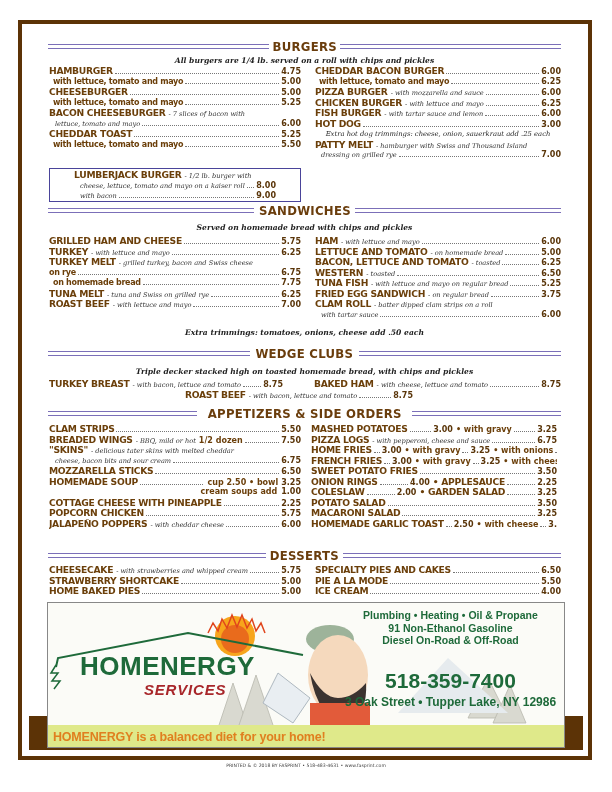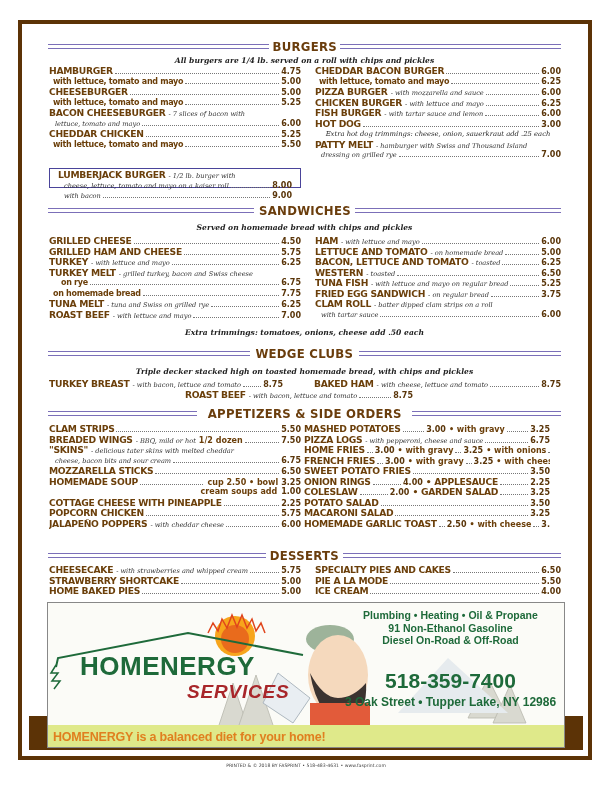--- a/index.html
+++ b/index.html
@@ -19,28 +19,28 @@
   .row { display: flex; align-items: baseline; height: 10.5px; line-height: 10.5px; white-space: nowrap; overflow: hidden; }
   .name { font-family: "DejaVu Sans", sans-serif; font-weight: bold; font-size: 9.2px; color: #6b3f0a; letter-spacing: -0.3px; transform-origin: left; }
   .name.sm { font-size: 8px; font-weight: bold; color: #6b3f0a; text-align: center; }
   .desc { font-family: "DejaVu Serif", serif; font-style: italic; font-size: 6.6px; color: #333; margin-left: 3px; }
   .desc.indent { margin-left: 6px; }
   .dots { flex: 1; border-bottom: 1px dotted #777; margin: 0 2px 2px 2px; min-width: 6px; }
   .price { font-family: "DejaVu Sans", sans-serif; font-weight: bold; font-size: 8px; color: #5a3509; }
   .inline-lbl { font-family: "DejaVu Sans", sans-serif; font-weight: bold; font-size: 8px; color: #6b3f0a; margin-left: 3px; }
   .note { font-family: "DejaVu Serif", serif; font-style: italic; font-size: 6.8px; color: #222; text-align: center; height: 10.5px; line-height: 10.5px; }
 
-  .lumber-box { position: absolute; left: 49px; top: 168px; width: 252px; height: 20px; border: 1.5px solid #4a449a; padding: 1px 8px; }
+  .lumber-box { position: absolute; left: 49px; top: 168px; width: 252px; height: 34px; border: 1.5px solid #4a449a; padding: 1px 24px; }
 
   .ad { position: absolute; left: 47px; top: 602px; width: 518px; height: 146px; border: 1.5px solid #888; background: #fbfbf7; overflow: hidden; }
   .ad-bar { position: absolute; left: 0; bottom: 0; width: 100%; height: 22px; background: #dfe98a; }
   .ad-tagline { position: absolute; left: 5px; bottom: 3px; font-family: "Liberation Sans", sans-serif; font-weight: bold; font-size: 12.5px; color: #e07f1f; letter-spacing: -0.2px; }
   .ad-url { position: absolute; right: 48px; bottom: 3px; font-family: "Liberation Sans", sans-serif; font-style: italic; font-weight: bold; font-size: 13px; color: #222; }
   .ad-logo { position: absolute; left: 32px; top: 48px; font-family: "Liberation Sans", sans-serif; font-weight: 900; font-size: 26px; color: #1e6a3a; letter-spacing: 0.5px; }
-  .ad-sub { position: absolute; left: 96px; top: 78px; font-family: "Liberation Sans", sans-serif; font-style: italic; font-weight: bold; font-size: 19px; color: #a8262a; letter-spacing: 0.8px; margin-left: 43px; }
+  .ad-sub { position: absolute; left: 96px; top: 78px; font-family: "Liberation Sans", sans-serif; font-style: italic; font-weight: bold; font-size: 15px; color: #a8262a; letter-spacing: 0.8px; }
   .ad-services { position: absolute; left: 300px; top: 6px; width: 205px; text-align: center; font-family: "Liberation Sans", sans-serif; font-weight: bold; font-size: 10.5px; line-height: 12.5px; color: #1e6a3a; }
   .ad-phone { position: absolute; left: 300px; top: 66px; width: 205px; text-align: center; font-family: "Liberation Sans", sans-serif; font-weight: bold; font-size: 21px; color: #1e6a3a; }
   .ad-address { position: absolute; left: 290px; top: 92px; width: 225px; text-align: center; font-family: "Liberation Sans", sans-serif; font-weight: bold; font-size: 12px; color: #1e6a3a; }
   .ad-art { position: absolute; left: 0; top: 0; }
 
   .footer { position: absolute; left: 0; top: 763px; width: 612px; text-align: center; font-family: "DejaVu Sans", sans-serif; font-size: 4.6px; color: #444; }
 </style>
 </head>
 <body>
 
@@ -78,21 +78,21 @@
   <div class="row">
       <span class="name">BACON CHEESEBURGER</span>
       <span class="desc">- 7 slices of bacon with</span>
     </div>
   <div class="row">
       <span class="desc indent">lettuce, tomato and mayo</span>
       <span class="dots"></span>
       <span class="price">6.00</span>
     </div>
   <div class="row">
-      <span class="name">CHEDDAR CHICKEN</span>
+      <span class="name">CHEDDAR TOAST</span>
       <span class="dots"></span>
       <span class="price">5.25</span>
     </div>
   <div class="row">
       <span class="name sm" style="margin-left:4px">with lettuce, tomato and mayo</span>
       <span class="dots"></span>
       <span class="price">5.50</span>
     </div>
 </div>
 
@@ -161,41 +161,36 @@
 
 <div class="section-head" style="top:202px">
   <div class="rule"></div>
   <div class="section-title">SANDWICHES</div>
   <div class="rule"></div>
 </div>
 <div class="subtitle" style="top:223px">Served on homemade bread with chips and pickles</div>
 
 <div class="col" style="left:49px; top:236px; width:252px">
   <div class="row">
-      <span class="name">GRILLED CHEESE</span>
-      <span class="dots"></span>
-      <span class="price">4.50</span>
-    </div>
-  <div class="row">
       <span class="name">GRILLED HAM AND CHEESE</span>
       <span class="dots"></span>
       <span class="price">5.75</span>
     </div>
   <div class="row">
       <span class="name">TURKEY</span>
       <span class="desc">- with lettuce and mayo</span>
       <span class="dots"></span>
       <span class="price">6.25</span>
     </div>
   <div class="row">
       <span class="name">TURKEY MELT</span>
       <span class="desc">- grilled turkey, bacon and Swiss cheese</span>
     </div>
   <div class="row">
-      <span class="name sm" style="margin-left:12px">on rye</span>
+      <span class="name sm" style="margin-left:0">on rye</span>
       <span class="dots"></span>
       <span class="price">6.75</span>
     </div>
   <div class="row">
       <span class="name sm" style="margin-left:4px">on homemade bread</span>
       <span class="dots"></span>
       <span class="price">7.75</span>
     </div>
   <div class="row">
       <span class="name">TUNA MELT</span>
@@ -347,21 +342,21 @@
       <span class="price">5.75</span>
     </div>
   <div class="row">
       <span class="name">JALAPEÑO POPPERS</span>
       <span class="desc">- with cheddar cheese</span>
       <span class="dots"></span>
       <span class="price">6.00</span>
     </div>
 </div>
 
-<div class="col" style="left:304px; top:424px; width:246px">
+<div class="col" style="left:311px; top:424px; width:246px">
   <div class="row">
       <span class="name">MASHED POTATOES</span>
       <span class="dots"></span>
       <span class="price">3.00</span>
       <span class="inline-lbl">• with gravy</span>
       <span class="dots"></span>
       <span class="price">3.25</span>
     </div>
   <div class="row">
       <span class="name">PIZZA LOGS</span>

